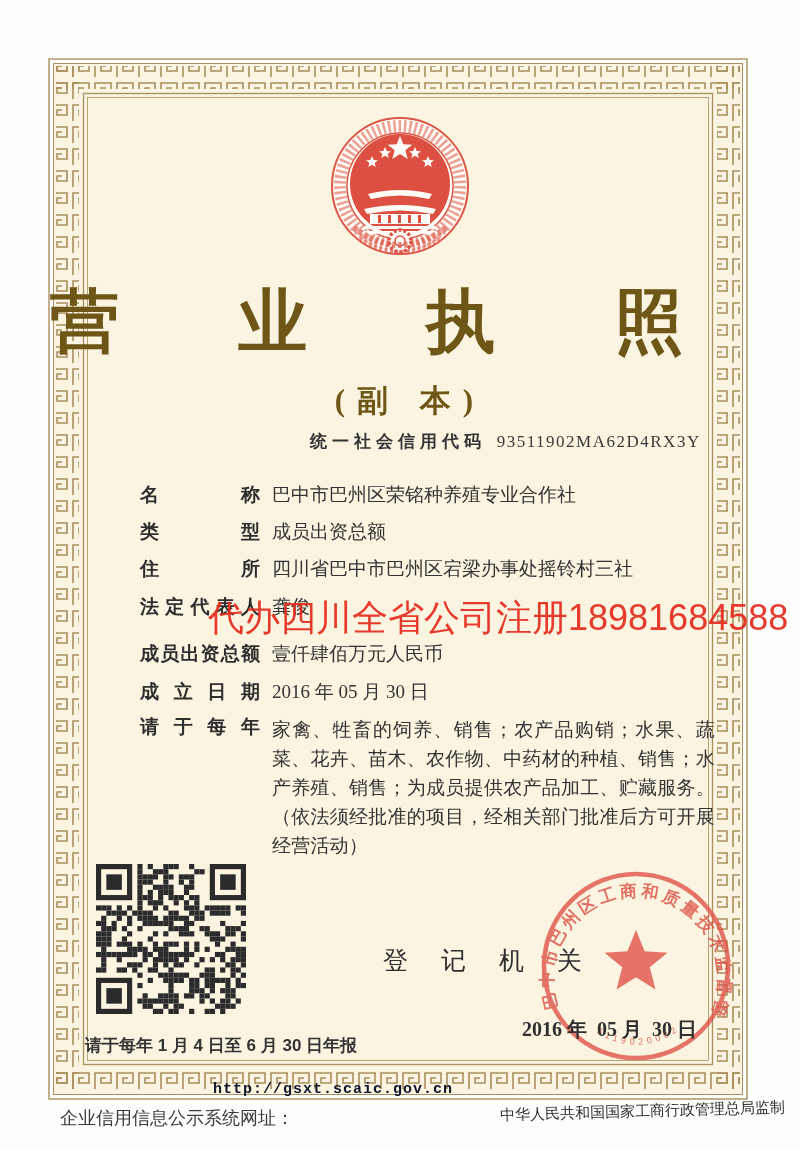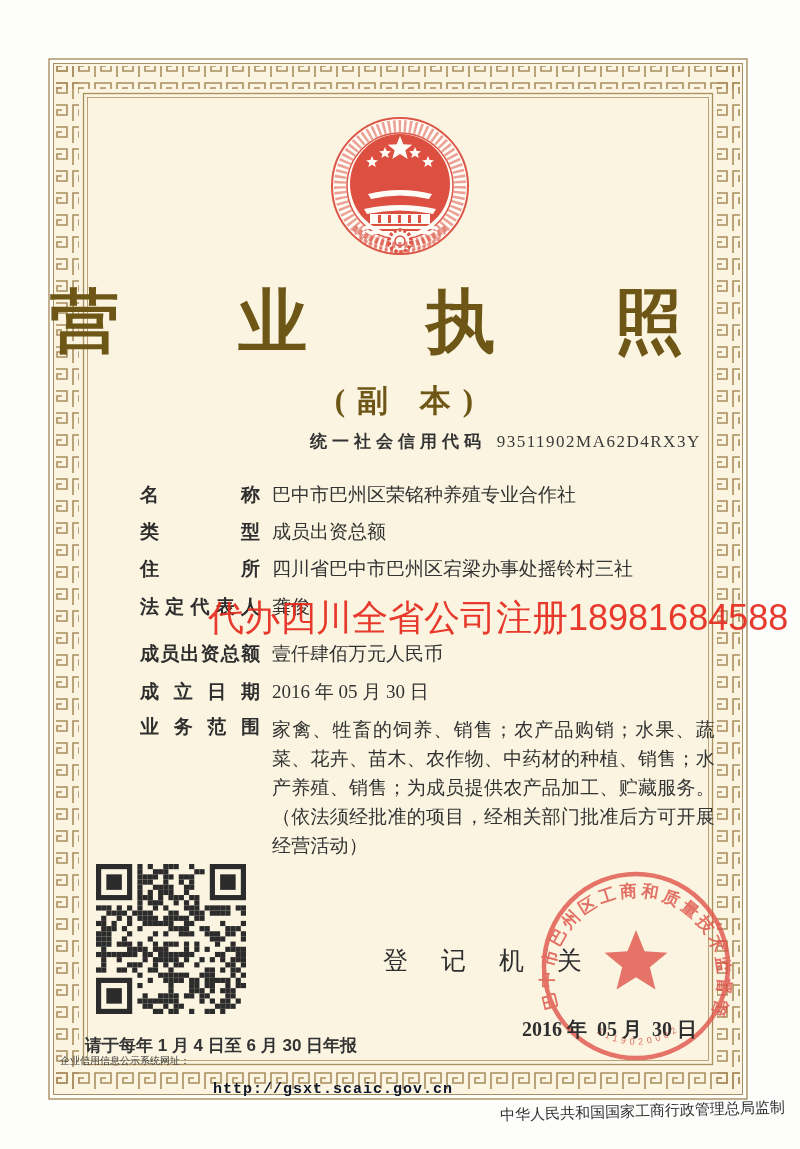--- a/index.html
+++ b/index.html
@@ -76,22 +76,22 @@
   .annual-note{
     position:absolute;left:85px;top:1034px;
     font-size:17px;font-weight:bold;color:#333;white-space:nowrap;
   }
   .gov-url{
     position:absolute;left:213px;top:1081px;
     font-family:"Liberation Mono", monospace;
     font-size:15px;font-weight:bold;color:#0f172a;letter-spacing:1px;white-space:nowrap;
   }
   .footer-left{
-    position:absolute;left:60px;top:1054px;
-    font-size:10px;color:#3b3b3b;font-family:Liberation Serif, serif;white-space:nowrap;
+    position:absolute;left:60px;top:1106px;
+    font-size:18px;color:#3b3b3b;font-family:Liberation Serif, serif;white-space:nowrap;
   }
   .footer-right{
     position:absolute;left:500px;top:1102px;
     font-size:15px;color:#2f2f2f;font-family:"Liberation Serif", serif;white-space:nowrap;
     transform:rotate(-1.6deg);
   }
 </style>
 </head>
 <body>
 
@@ -175,21 +175,21 @@
   </div>
   <div class="frow" style="top:642px">
     <div class="flabel">成员出资总额</div>
     <div class="fvalue">壹仟肆佰万元人民币</div>
   </div>
   <div class="frow" style="top:680px">
     <div class="flabel">成立日期</div>
     <div class="fvalue">2016 年 05 月 30 日</div>
   </div>
   <div class="frow scope" style="top:715px">
-    <div class="flabel">业务范围</div>
+    <div class="flabel">请于每年</div>
     <div class="fvalue">家禽、牲畜的饲养、销售；农产品购销；水果、蔬菜、花卉、苗木、农作物、中药材的种植、销售；水产养殖、销售；为成员提供农产品加工、贮藏服务。（依法须经批准的项目，经相关部门批准后方可开展经营活动）</div>
   </div>
 
   <div class="watermark">代办四川全省公司注册18981684588</div>
 
   <div class="qr"><svg viewBox="0 0 147.89999999999998 147.89999999999998" width="100%" height="100%">
         <g fill="#2b2b2b">
           <rect x="40.8" y="0" width="5.1" height="5.1"></rect>
           <rect x="51" y="0" width="5.1" height="5.1"></rect>
           <rect x="66.3" y="0" width="5.1" height="5.1"></rect>

